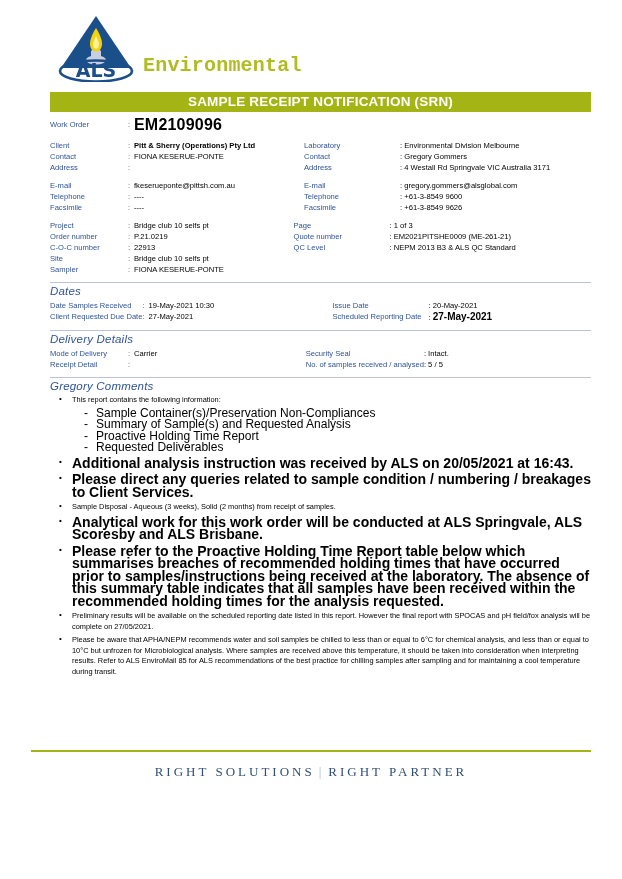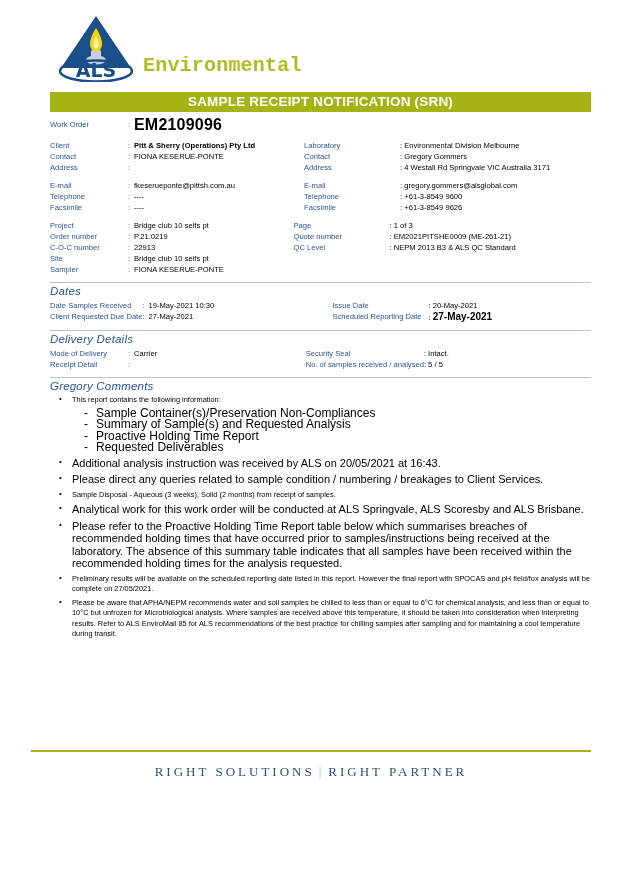--- a/index.html
+++ b/index.html
@@ -136,22 +136,22 @@
     color: #000;
   }
   .gc-list > li::before {
     content: "\2022";
     position: absolute;
     left: 9px;
     top: -1px;
     font-size: 8px;
   }
   .gc-list > li.strong {
-    font-size: 11px;
-    font-weight: normal;
+    font-size: 14px;
+    font-weight: bold;
     line-height: 12.5px;
     margin-bottom: 4px;
   }
   .sub-list {
     margin: 2px 0 0 0;
     padding: 0;
     list-style: none;
   }
   .sub-list li {
     position: relative;

